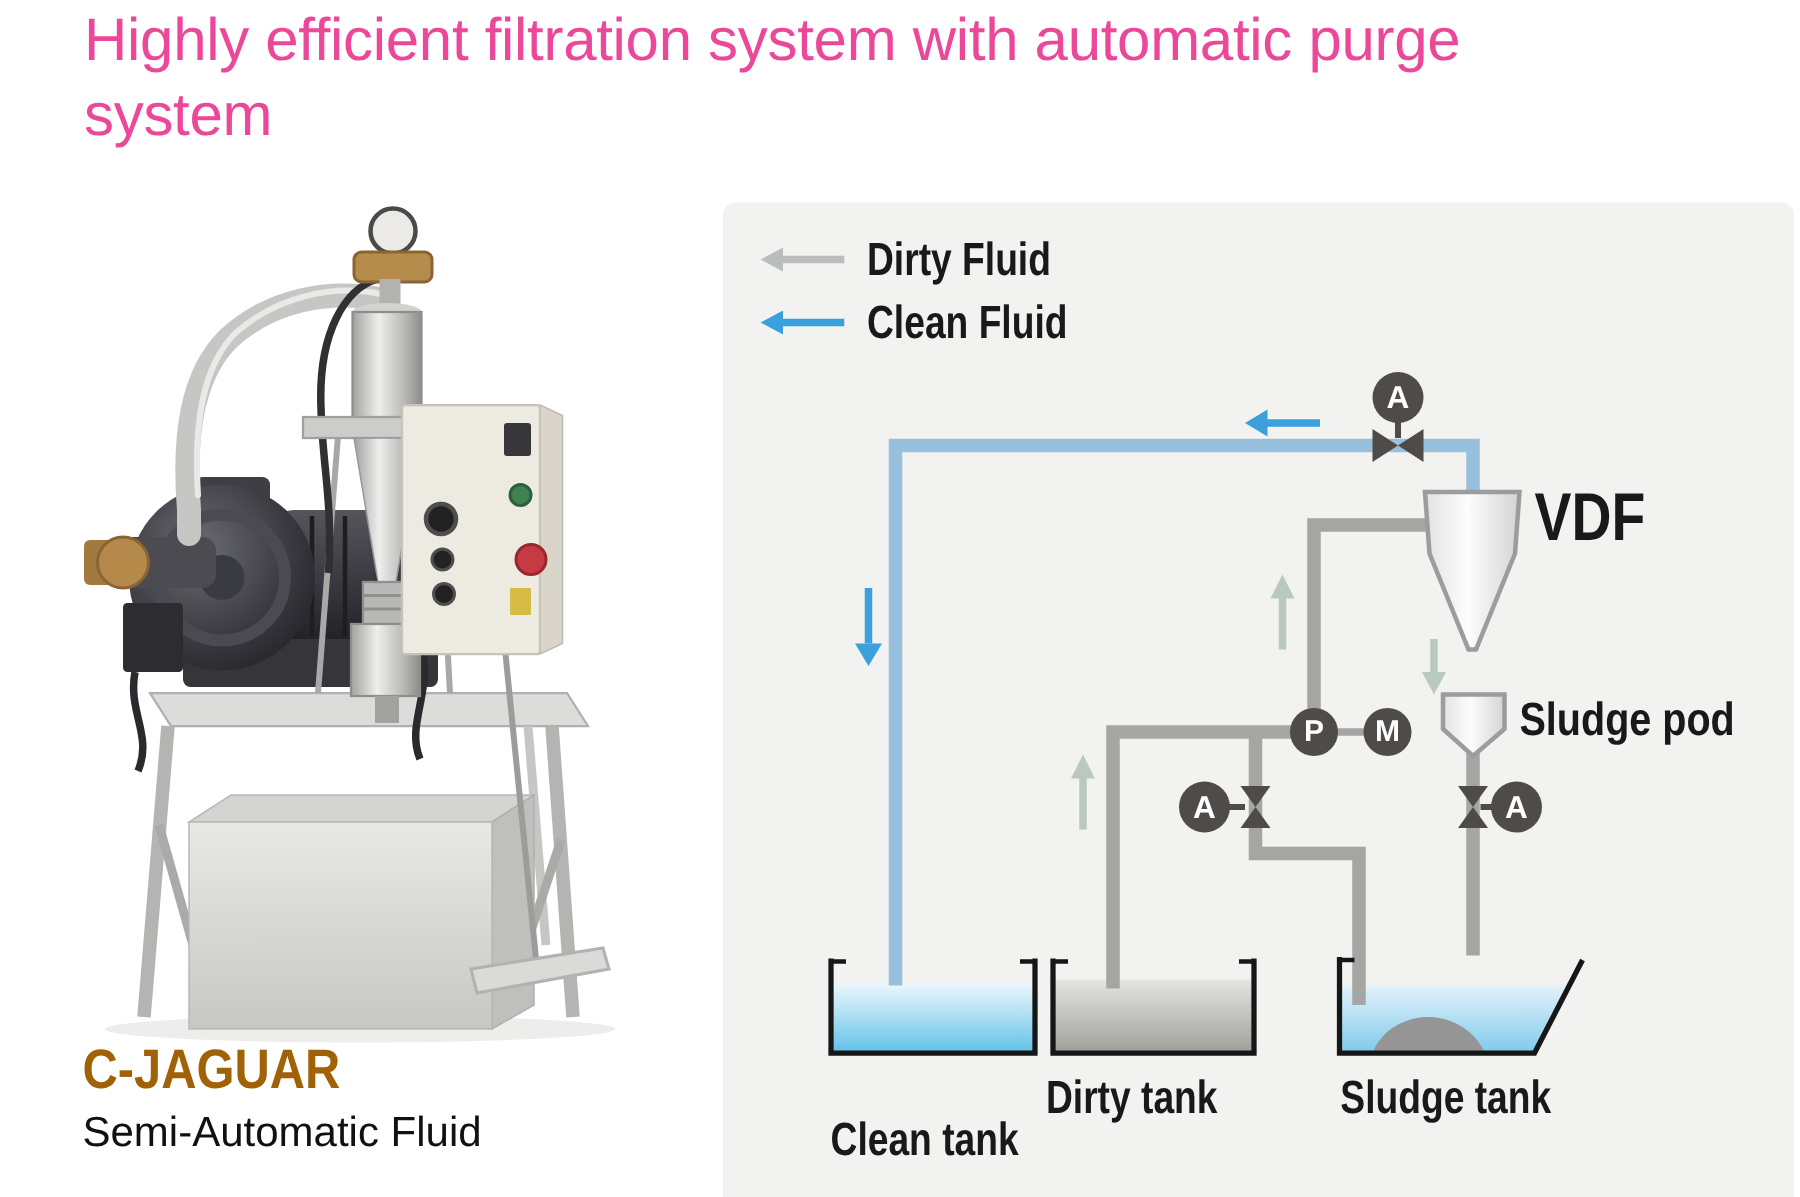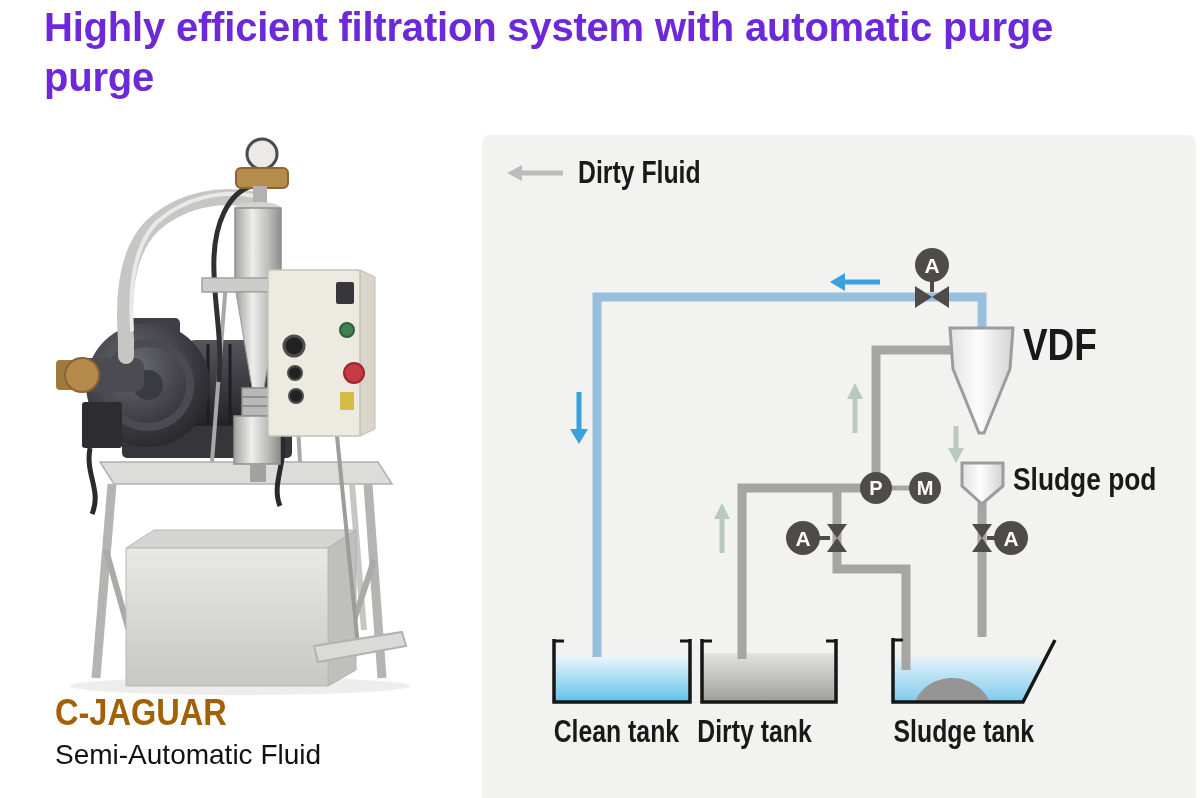--- a/index.html
+++ b/index.html
@@ -1,21 +1,21 @@
 <!DOCTYPE html>
 <html><head>
 <meta charset="utf-8">
 <style>
   html,body{margin:0;padding:0;background:#ffffff;}
   .page{position:relative;width:1200px;height:798px;background:#fff;overflow:hidden;
         font-family:"Liberation Sans",sans-serif;color:#161616;}
 
   
-  .title{position:absolute;left:44px;top:2px;font-size:40px;line-height:50px;
-         font-weight:700;letter-spacing:-0.2px;color:#6d28d9;}
+  .title{position:absolute;left:56px;top:2px;font-size:40px;line-height:50px;
+         font-weight:400;letter-spacing:-0.2px;color:#ec4899;}
 
   
   .photo{position:absolute;left:30px;top:130px;width:440px;height:570px;}
   .prod-name{position:absolute;left:55px;top:692px;font-size:37px;font-weight:700;color:#a16207;}
   .prod-type{position:absolute;left:55px;top:739px;font-size:28px;font-weight:500;color:#111;}
   .cx-l{display:inline-block;transform:scaleX(0.88);transform-origin:0 50%;white-space:nowrap;}
 
   
   .panel{position:absolute;left:482px;top:135px;width:714px;height:722px;
          background:#f2f2f1;border-radius:8px;}
@@ -38,21 +38,21 @@
          justify-content:center;line-height:1;}
   .badge.sm{width:32px;height:32px;font-size:20px;}
 </style>
 </head>
 <body>
 
 <div class="page">
 
   <div class="title">
     <div>Highly efficient filtration system with automatic purge</div>
-    <div>purge</div>
+    <div>system</div>
   </div>
 
   <div class="photo">
     <svg width="440" height="570" viewBox="0 0 440 570">
       <defs>
         <linearGradient id="steelH" x1="0" y1="0" x2="1" y2="0">
           <stop offset="0" stop-color="#a2a2a0"></stop>
             <stop offset="0.38" stop-color="#eeeeec"></stop>
           <stop offset="0.75" stop-color="#b9b9b7"></stop>
             <stop offset="1" stop-color="#8d8d8b"></stop>
@@ -221,25 +221,32 @@
       </g>
     </svg>
 
     <div class="legend-row" style="left:23px;top:21px;">
       <svg class="lg-arrow" width="58" height="16" viewBox="0 0 58 16">
         <line x1="58" y1="8" x2="16" y2="8" stroke="#b9bdbc" stroke-width="5"></line>
         <polygon points="17,0 17,16 2,8" fill="#b9bdbc"></polygon>
       </svg>
       <span class="dlabel"><span class="cond">Dirty Fluid</span></span>
     </div>
+    <div class="legend-row" style="left:23px;top:63px;">
+      <svg class="lg-arrow" width="58" height="16" viewBox="0 0 58 16">
+        <line x1="58" y1="8" x2="16" y2="8" stroke="#3aa1dc" stroke-width="5"></line>
+        <polygon points="17,0 17,16 2,8" fill="#3aa1dc"></polygon>
+      </svg>
+      <span class="dlabel"><span class="cond">Clean Fluid</span></span>
+    </div>
 
     <div class="dlabel lbl-vdf"><span class="cond">VDF</span></div>
     <div class="dlabel lbl-pod"><span class="cond" style="transform:scaleX(0.85);">Sludge pod</span></div>
 
-    <div class="dlabel tank-lbl" style="left:24px;"><span class="condc">Clean tank</span></div>
+    <div class="dlabel tank-lbl" style="left:24px;margin-top:28px;"><span class="condc">Clean tank</span></div>
     <div class="dlabel tank-lbl" style="left:162px;"><span class="condc">Dirty tank</span></div>
     <div class="dlabel tank-lbl" style="left:372px;"><span class="condc">Sludge tank</span></div>
 
     <div class="badge" style="left:433px;top:113px;">A</div>
     <div class="badge" style="left:304px;top:386px;">A</div>
     <div class="badge" style="left:512px;top:386px;">A</div>
     <div class="badge sm" style="left:378px;top:337px;">P</div>
     <div class="badge sm" style="left:427px;top:337px;">M</div>
   </div>
 </div>

